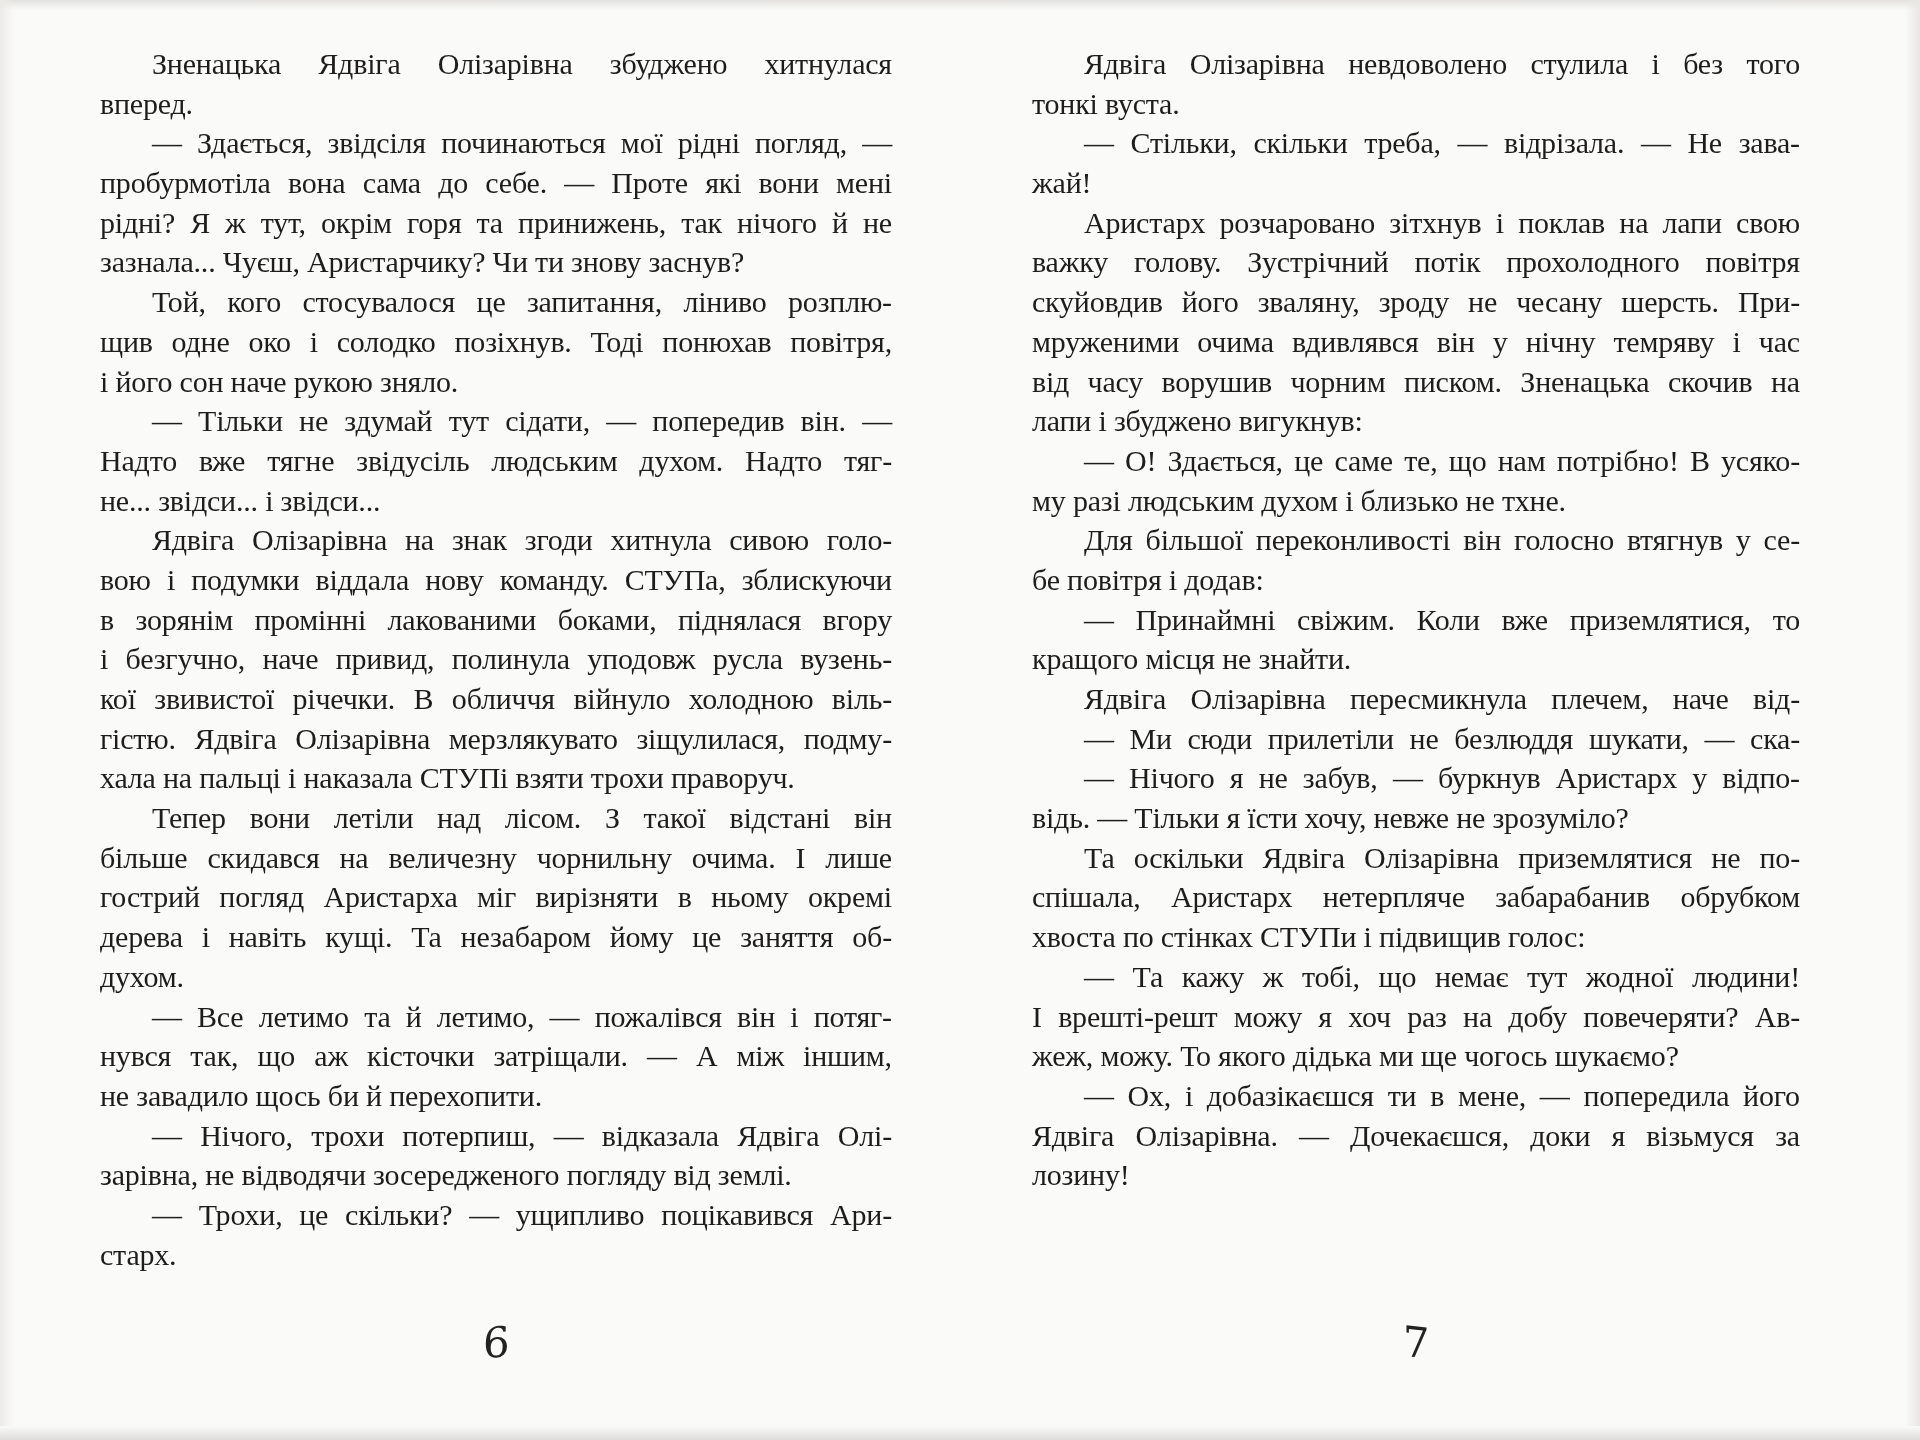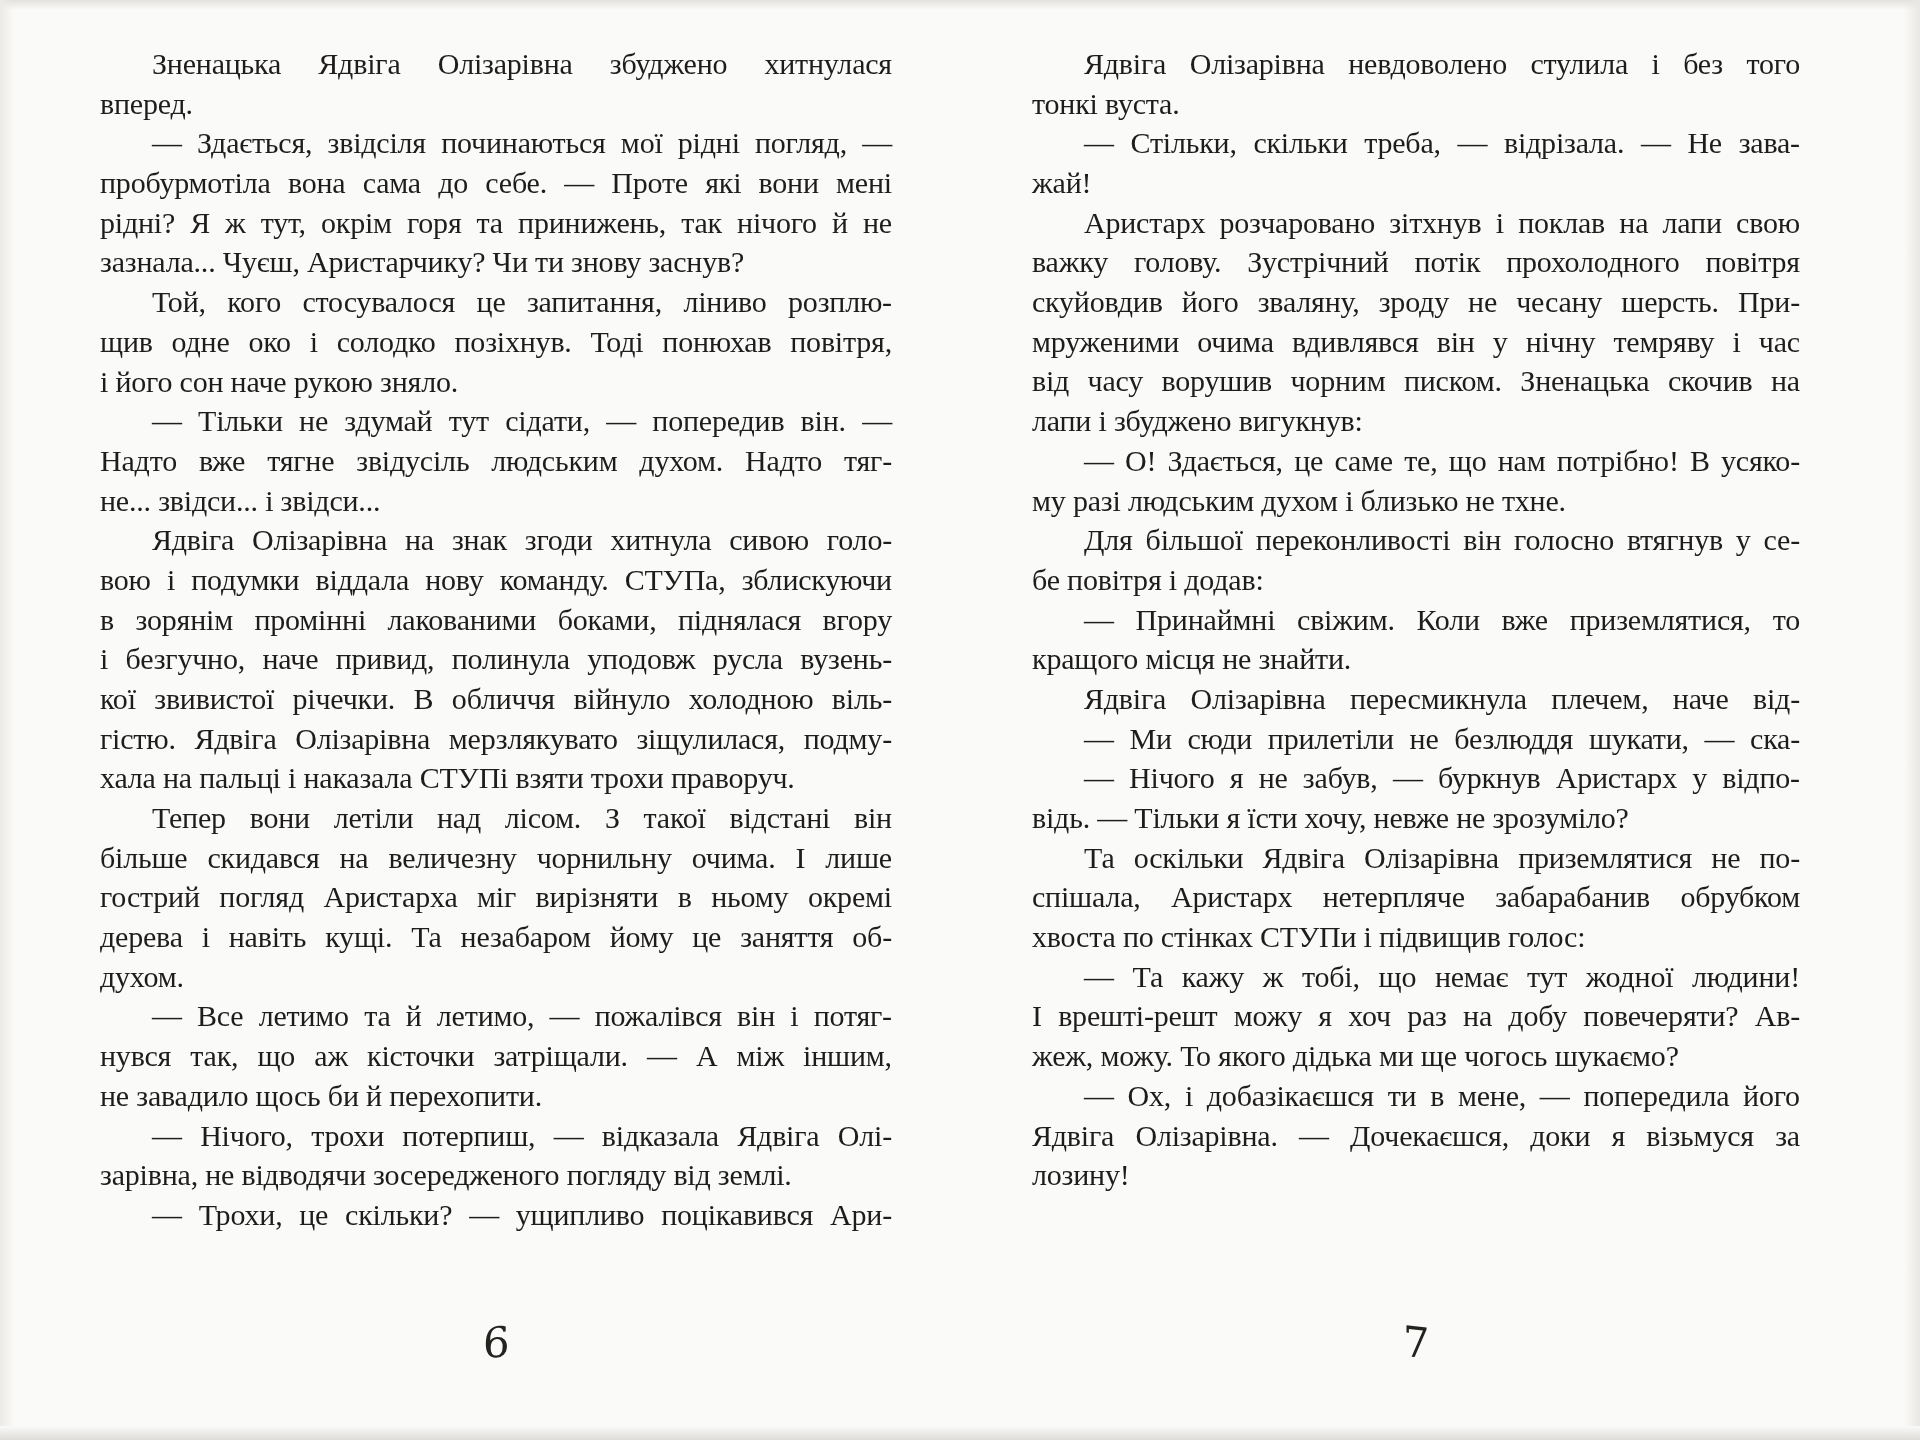--- a/index.html
+++ b/index.html
@@ -25,21 +25,21 @@
   .page-col{
     position:absolute;top:44px;
     font-size:30px;
     letter-spacing:-0.2px;
     line-height:39.7px;
   }
   .page-col.left{left:100px;width:792px;}
   .page-col.right{left:1032px;width:768px;}
 
   .line{height:39.7px;white-space:nowrap;}
-  .line.j{display:flex;justify-content:space-between;align-items:flex-end;}
+  .line.j{display:flex;justify-content:space-between;align-items:center;}
   .line.ind{padding-left:52px;}
 
   .pagenum{
     position:absolute;top:1318px;height:70px;
     font-family:"DejaVu Serif","Liberation Serif",serif;
     font-size:42px;color:#242320;
     text-align:center;
   }
   .pagenum.left{left:100px;width:792px;}
   .pagenum.right{left:1032px;width:768px;}
@@ -287,20 +287,21 @@
     <div class="line j ind">
       <span>—</span>
       <span>Трохи,</span>
       <span>це</span>
       <span>скільки?</span>
       <span>—</span>
       <span>ущипливо</span>
       <span>поцікавився</span>
       <span>Ари-</span>
     </div>
+    <div class="line">старх.</div>
   </div>
 
 <div class="page-col right">
     <div class="line j ind">
       <span>Ядвіга</span>
       <span>Олізарівна</span>
       <span>невдоволено</span>
       <span>стулила</span>
       <span>і</span>
       <span>без</span>

